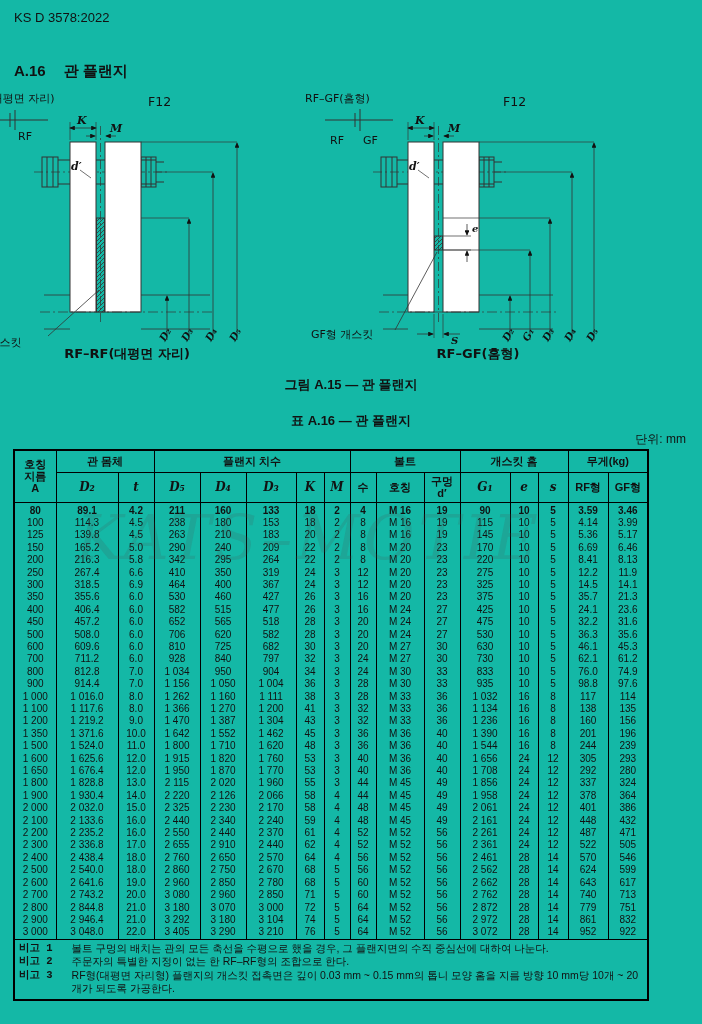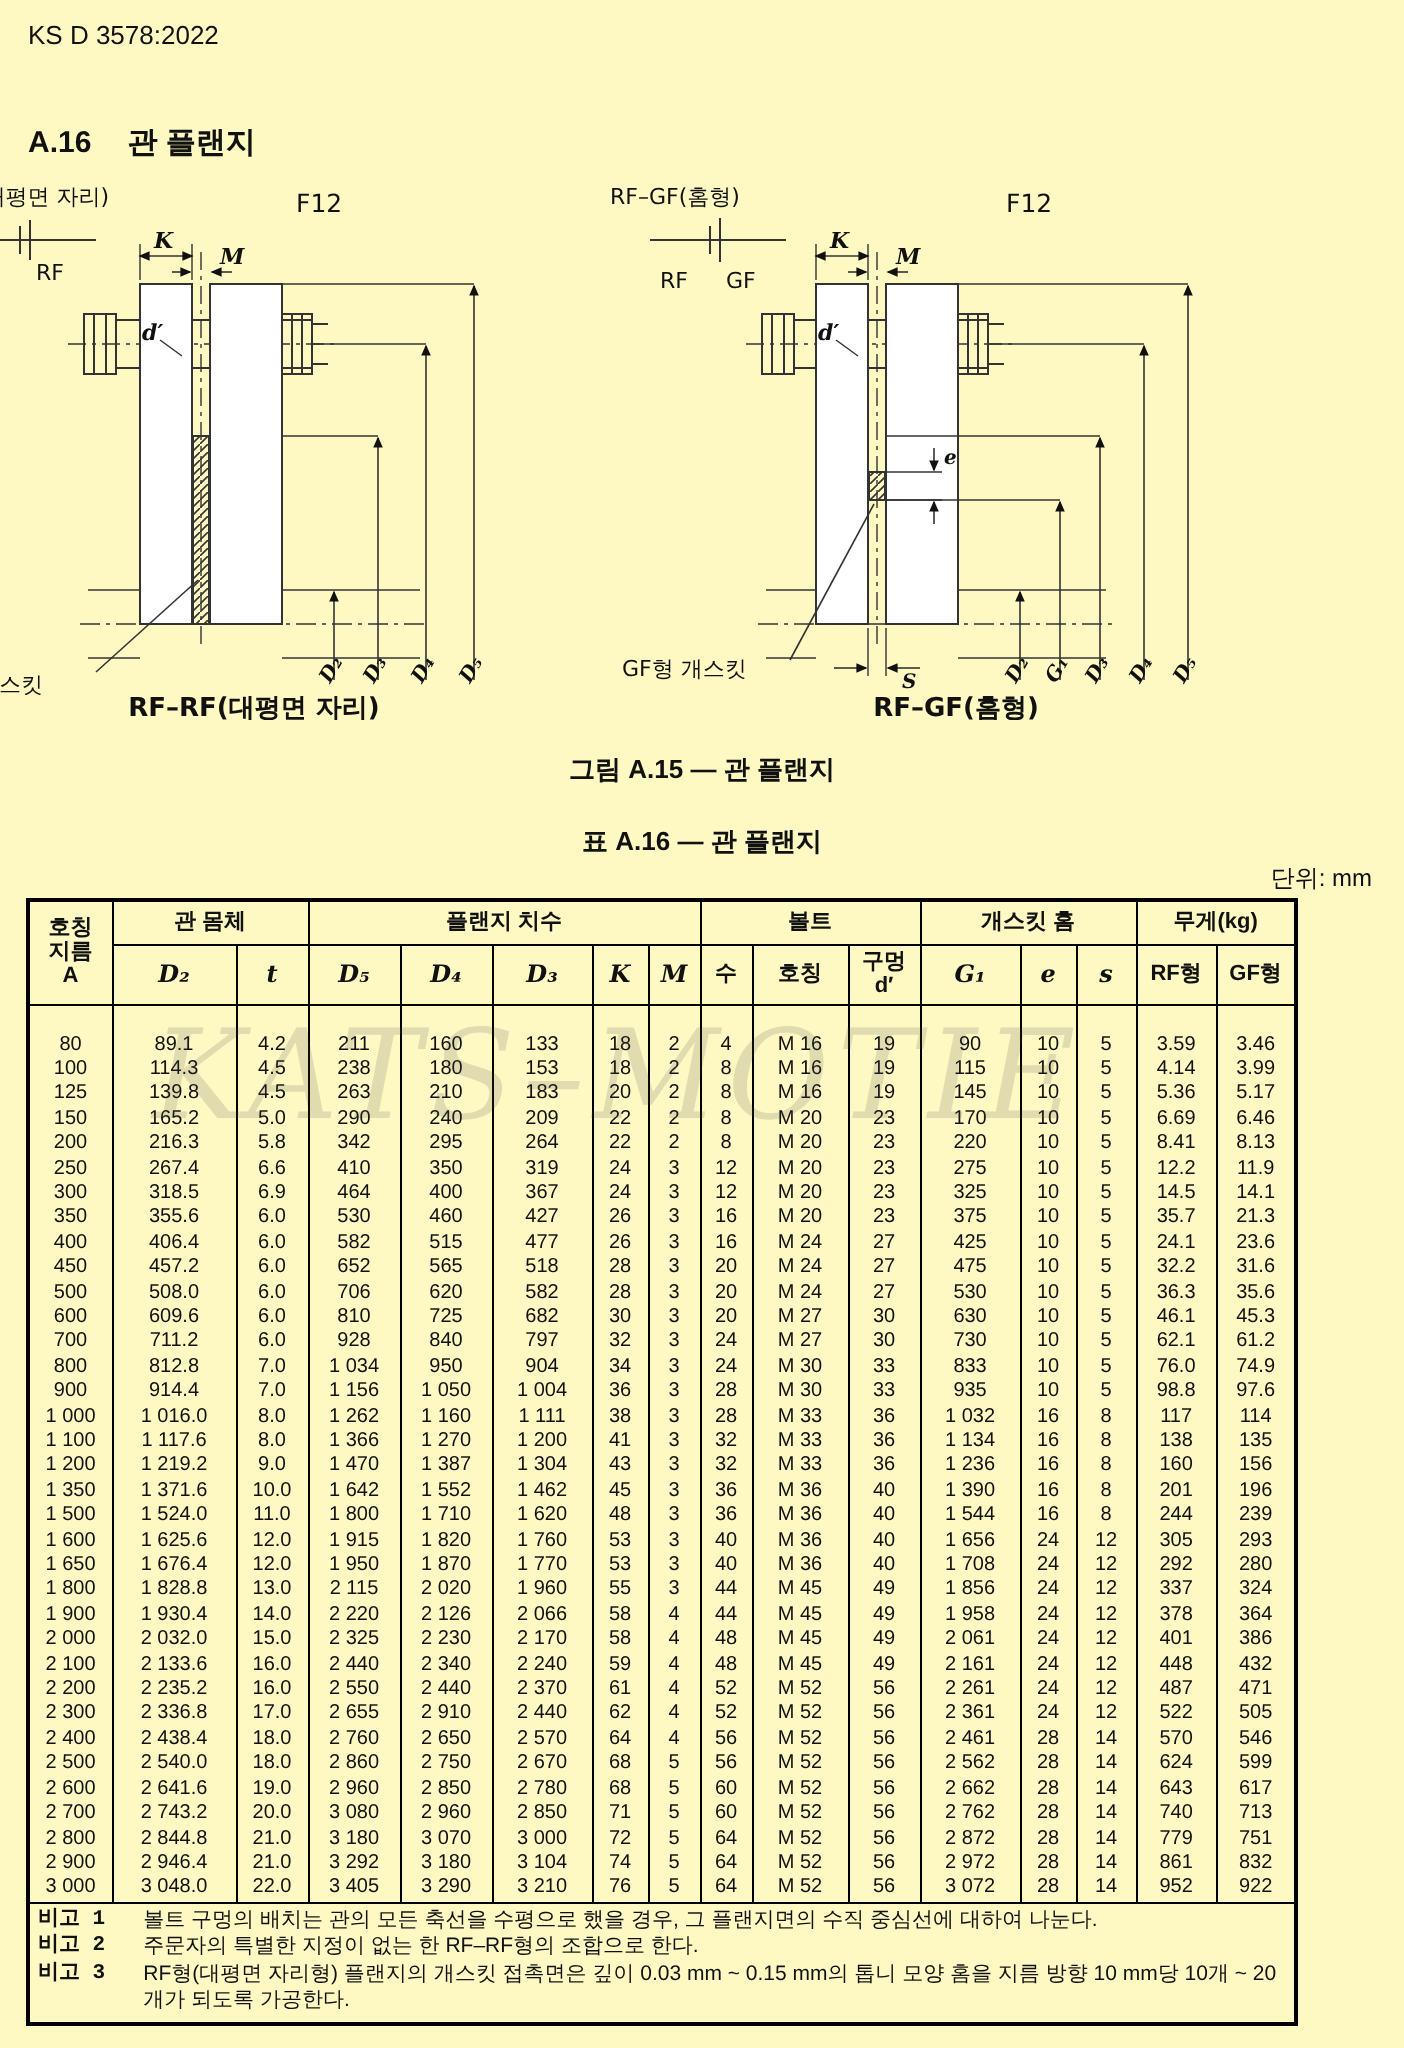--- a/index.html
+++ b/index.html
@@ -1,16 +1,16 @@
 <!DOCTYPE html>
 <html><head>
 <meta charset="utf-8">
 <style>
   html,body{margin:0;padding:0;background:#e8e8e8;}
-  .page{position:relative;width:702px;height:1024px;background:#fef9c3;overflow:hidden;
+  .page{position:relative;width:702px;height:1024px;background:#14b8a6;overflow:hidden;
         font-family:"Liberation Sans",sans-serif;color:#111;}
   .doc-number{position:absolute;left:14px;top:10px;font-size:13px;}
   .heading{position:absolute;left:14px;top:62px;font-size:15px;font-weight:bold;}
   .heading .sect-no{margin-right:18px;}
   .figures{position:absolute;left:0;top:90px;width:606px;height:272px;display:flex;justify-content:center;}
   .figure{width:351px;height:272px;}
   svg text{font-family:"DejaVu Sans","Liberation Sans",sans-serif;fill:#111;}
   .svg-lbl{font-size:11px;}
   .svg-f12{font-size:12.5px;}
   .svg-dim{font-family:"DejaVu Serif","Liberation Serif",serif;font-style:italic;font-weight:bold;font-size:11px;}
@@ -23,21 +23,21 @@
   .unit-label{position:absolute;right:16px;top:431px;font-size:12px;}
   .table-wrap{position:absolute;left:13px;top:449px;width:592px;}
   table{width:100%;border-collapse:collapse;border:2px solid #000;table-layout:fixed;}
   thead th{border:1px solid #000;font-size:11px;font-weight:bold;padding:1px 0;
            white-space:pre-line;line-height:12px;vertical-align:middle;}
   thead .grp{height:22px;}
   thead .sub{height:30px;}
   th.sym{font-family:"DejaVu Serif","Liberation Serif",serif;font-style:italic;font-size:12px;}
   tbody td{border-left:1px solid #000;border-right:1px solid #000;border-top:none;border-bottom:none;
            font-size:10px;line-height:12.4px;padding:0;text-align:center;white-space:pre;}
-  tbody tr:first-child td{padding-top:14px;}
+  tbody tr:first-child td{padding-top:2px;font-weight:bold;}
   tfoot td{border:1px solid #000;font-size:10.5px;padding:2px 4px 3px 4px;line-height:13.5px;}
   .note-line{display:flex;}
   .note-label{font-weight:bold;white-space:nowrap;margin-right:19px;font-family:Liberation Mono, monospace;}
   .watermark{position:absolute;left:50%;top:52px;transform:translateX(-50%);
              font-family:"DejaVu Serif","Liberation Serif",serif;font-style:italic;
              font-size:62px;letter-spacing:4px;color:rgba(80,80,80,0.17);
              white-space:nowrap;pointer-events:none;}
 </style>
 </head>
 <body>

